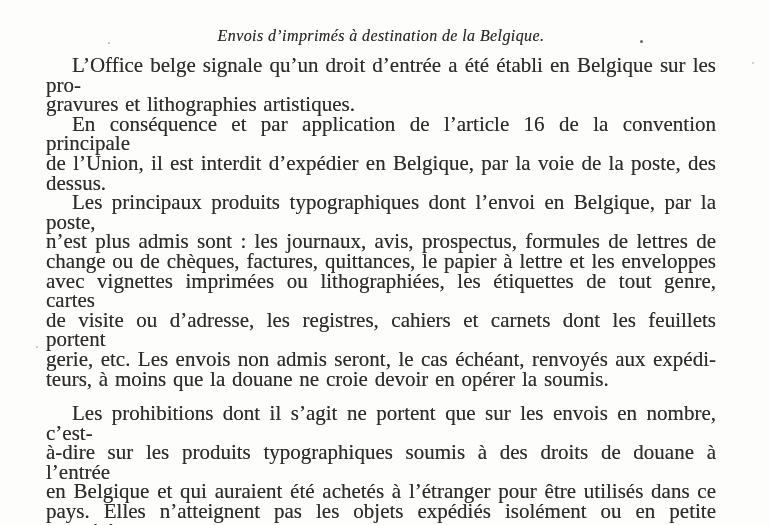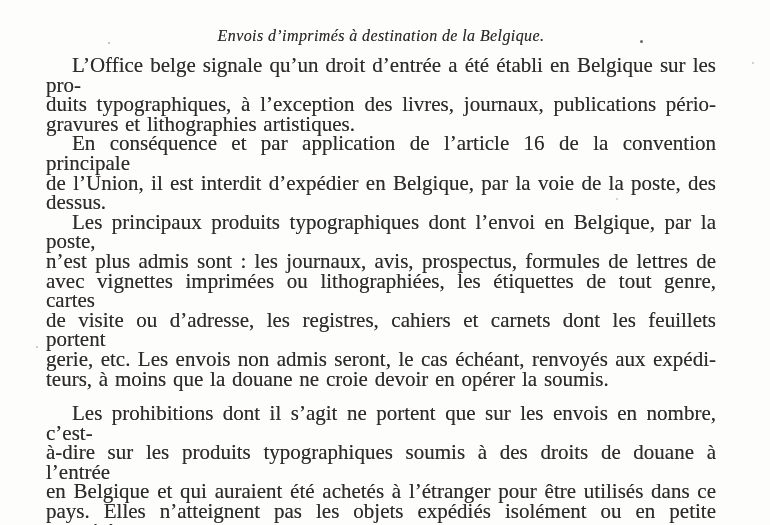--- a/index.html
+++ b/index.html
@@ -67,31 +67,31 @@
 </style>
 </head>
 <body>
 
 <div class="page">
   <h1 class="doc-title">Envois d’imprimés à destination de la Belgique.</h1>
 
   <div class="body-text">
       <p class="para">
         <span class="line first">L’Office belge signale qu’un droit d’entrée a été établi en Belgique sur les pro-</span>
-        <span class="line">duits typographiques, à l’exception des livres, journaux, publications pério-</span>
         <span class="line last">gravures et lithographies artistiques.</span>
       </p>
       <p class="para">
         <span class="line first">En conséquence et par application de l’article 16 de la convention principale</span>
         <span class="line">de l’Union, il est interdit d’expédier en Belgique, par la voie de la poste, des</span>
         <span class="line last">dessus.</span>
       </p>
       <p class="para">
         <span class="line first">Les principaux produits typographiques dont l’envoi en Belgique, par la poste,</span>
         <span class="line">n’est plus admis sont : les journaux, avis, prospectus, formules de lettres de</span>
+        <span class="line">change ou de chèques, factures, quittances, le papier à lettre et les enveloppes</span>
         <span class="line">avec vignettes imprimées ou lithographiées, les étiquettes de tout genre, cartes</span>
         <span class="line">de visite ou d’adresse, les registres, cahiers et carnets dont les feuillets portent</span>
         <span class="line">gerie, etc. Les envois non admis seront, le cas échéant, renvoyés aux expédi-</span>
         <span class="line last">teurs, à moins que la douane ne croie devoir en opérer la soumis.</span>
       </p>
       <p class="para spaced">
         <span class="line first">Les prohibitions dont il s’agit ne portent que sur les envois en nombre, c’est-</span>
         <span class="line">à-dire sur les produits typographiques soumis à des droits de douane à l’entrée</span>
         <span class="line">en Belgique et qui auraient été achetés à l’étranger pour être utilisés dans ce</span>
         <span class="line last">pays. Elles n’atteignent pas les objets expédiés isolément ou en petite quantité.</span>

